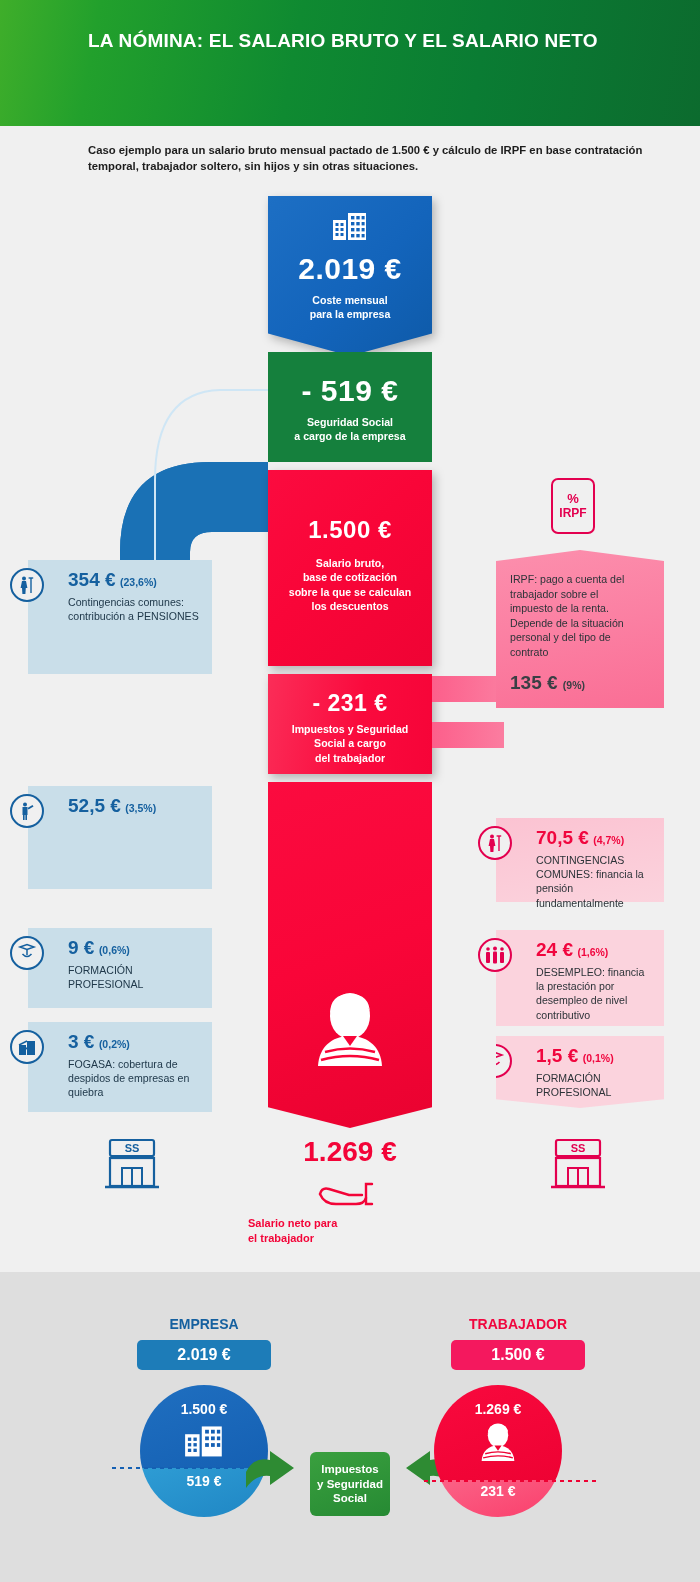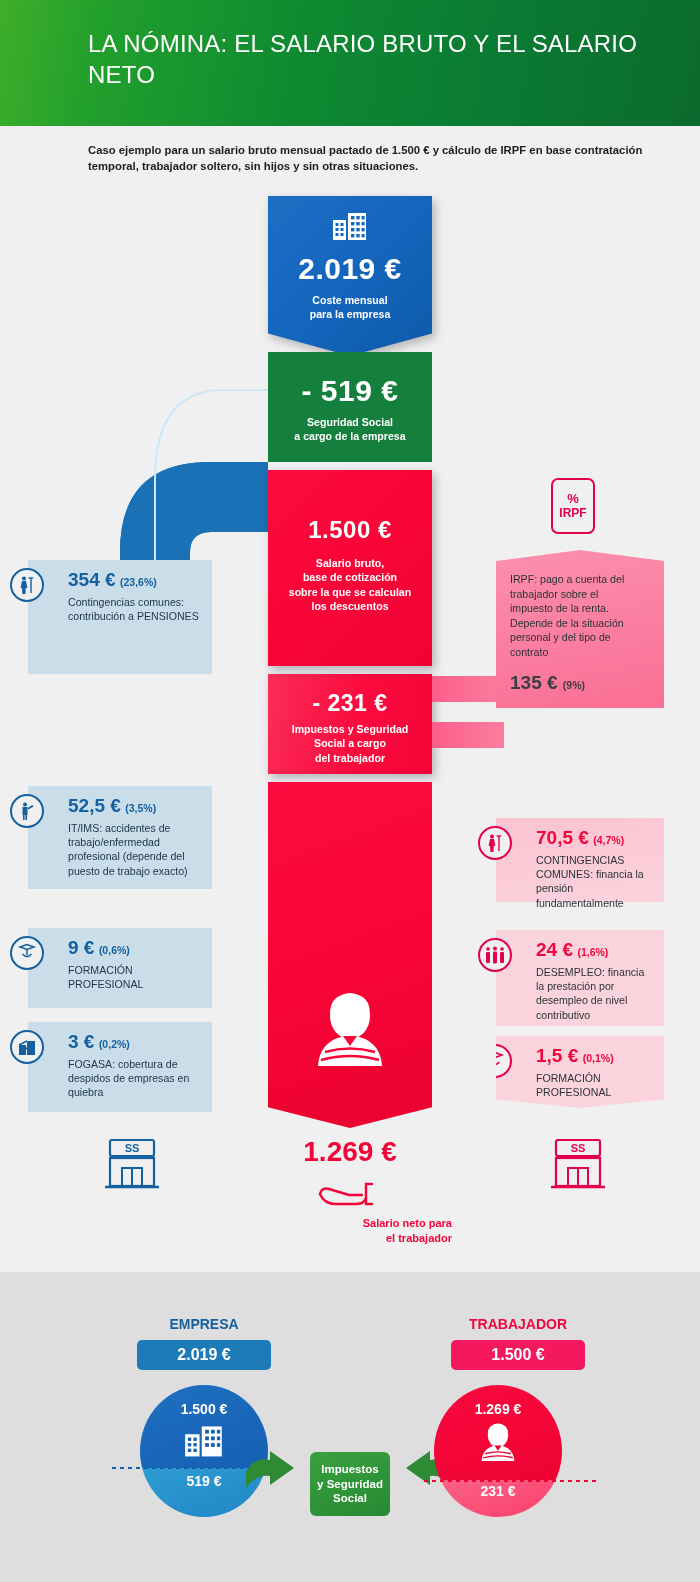--- a/index.html
+++ b/index.html
@@ -11,21 +11,21 @@
   }
   .page { position: relative; width: 700px; height: 1582px; background: #f0f0f0; }
 
   
   .header {
     position: absolute; left: 0; top: 0; width: 700px; height: 126px;
     background: linear-gradient(100deg, #3fae2a 0%, #22a02c 14%, #0f8a31 42%, #0a7c33 68%, #0c6b2e 100%);
   }
   .header h1 {
     position: absolute; left: 88px; top: 29px;
-    color: #ffffff; font-size: 24px; font-weight: normal;
+    color: #ffffff; font-size: 19px; font-weight: bold;
     letter-spacing: .2px; line-height: 1.28; width: 580px;
   }
 
   
   .intro {
     position: absolute; left: 88px; top: 142px; width: 580px;
     font-size: 11.3px; font-weight: bold; color: #1d1d1d; line-height: 1.42;
   }
 
   
@@ -66,21 +66,21 @@
     clip-path: polygon(0 0, 100% 0, 100% 94%, 50% 100%, 0 94%);
     text-align: center; color: #fff;
   }
 
   .net-amount {
     position: absolute; left: 268px; top: 1136px; width: 164px;
     text-align: center; color: #f30438; font-size: 28px; font-weight: bold;
   }
   .net-label {
     position: absolute; left: 248px; top: 1216px; width: 204px;
-    text-align: right; color: #f30438; font-size: 11px; font-weight: bold; line-height: 1.35;
+    text-align: left; color: #f30438; font-size: 11px; font-weight: bold; line-height: 1.35;
   }
 
   
   .side-card {
     position: absolute; padding: 10px 10px 10px 40px;
   }
   .left-card { left: 28px; width: 184px; background: #c9dee9; }
   .right-card { left: 496px; width: 168px; background: #fbd3dd; }
 
   .card-amount { font-size: 19px; font-weight: bold; line-height: 1.1; }
@@ -274,21 +274,20 @@
           <g fill="#15609f">
             <circle cx="8" cy="3.4" r="2"></circle>
             <path d="M5.5,6 h5 v8 h-5 Z"></path>
             <path d="M6,14 h1.6 v5 h-1.6 Z M8.4,14 h1.6 v5 h-1.6 Z"></path>
             <path d="M10.5,7 l5,-3 l1,1.6 l-5,3 Z"></path>
           </g>
         </svg>
     </div>
     <span class="card-amount">52,5 €</span>
     <span class="card-pct" style="color:#15609f">(3,5%)</span>
-    <div class="card-desc">IT/IMS: accidentes de trabajo/enfermedad profesional (depende del puesto de trabajo exacto)</div>
   </div>
 
   <div class="side-card left-card" style="top:928px;height:80px">
     <div class="badge">
       <svg width="20" height="20" viewBox="0 0 20 20">
           <g fill="none" stroke="#15609f" stroke-width="1.5">
             <path d="M3,4 L10,1.5 L17,4 L10,6.5 Z"></path>
             <path d="M10,7 v5"></path>
             <path d="M5.5,11 q4.5,5 9,0"></path>
           </g>

